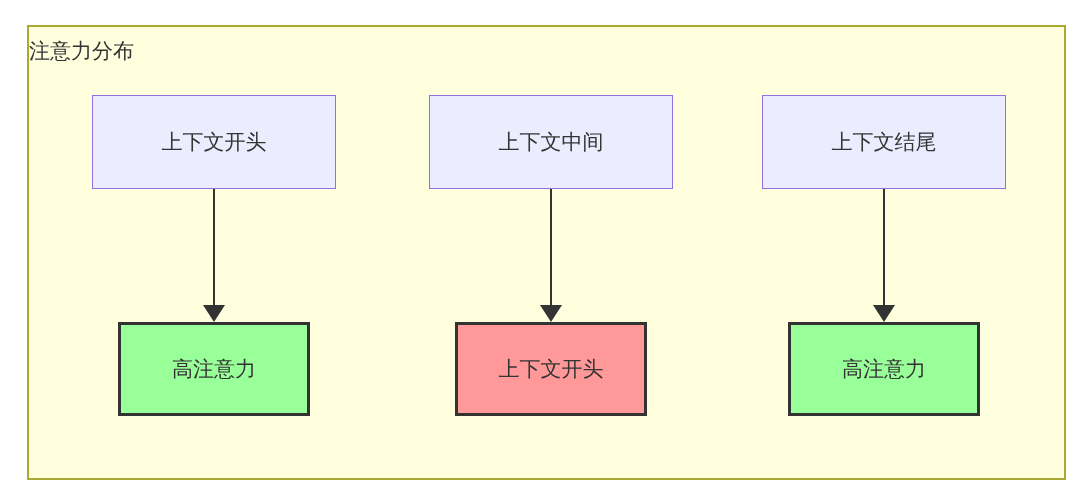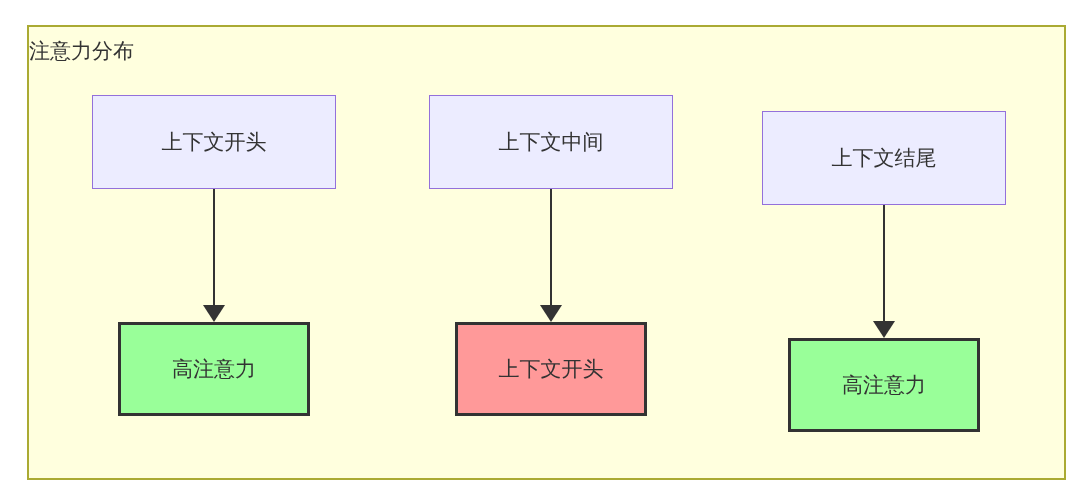--- a/index.html
+++ b/index.html
@@ -29,21 +29,21 @@
   .diagram-title{
     position:absolute;top:10px;left:0;width:100%;
     font-size:21px;line-height:28px;color:var(--text);
   }
   .flow-column{
     position:absolute;top:68px;width:250px;height:350px;
     display:flex;flex-direction:column;align-items:center;
   }
   .col-1{left:60px;}
   .col-2{left:397px;}
-  .col-3{left:730px;margin-top:16px;}
+  .col-3{left:730px;}
   .node{
     box-sizing:border-box;
     display:flex;align-items:center;justify-content:center;
     font-size:21px;
   }
   .source-node{
     width:244px;height:94px;
     background:var(--source-fill);
     border:1.5px solid var(--source-border);
   }

